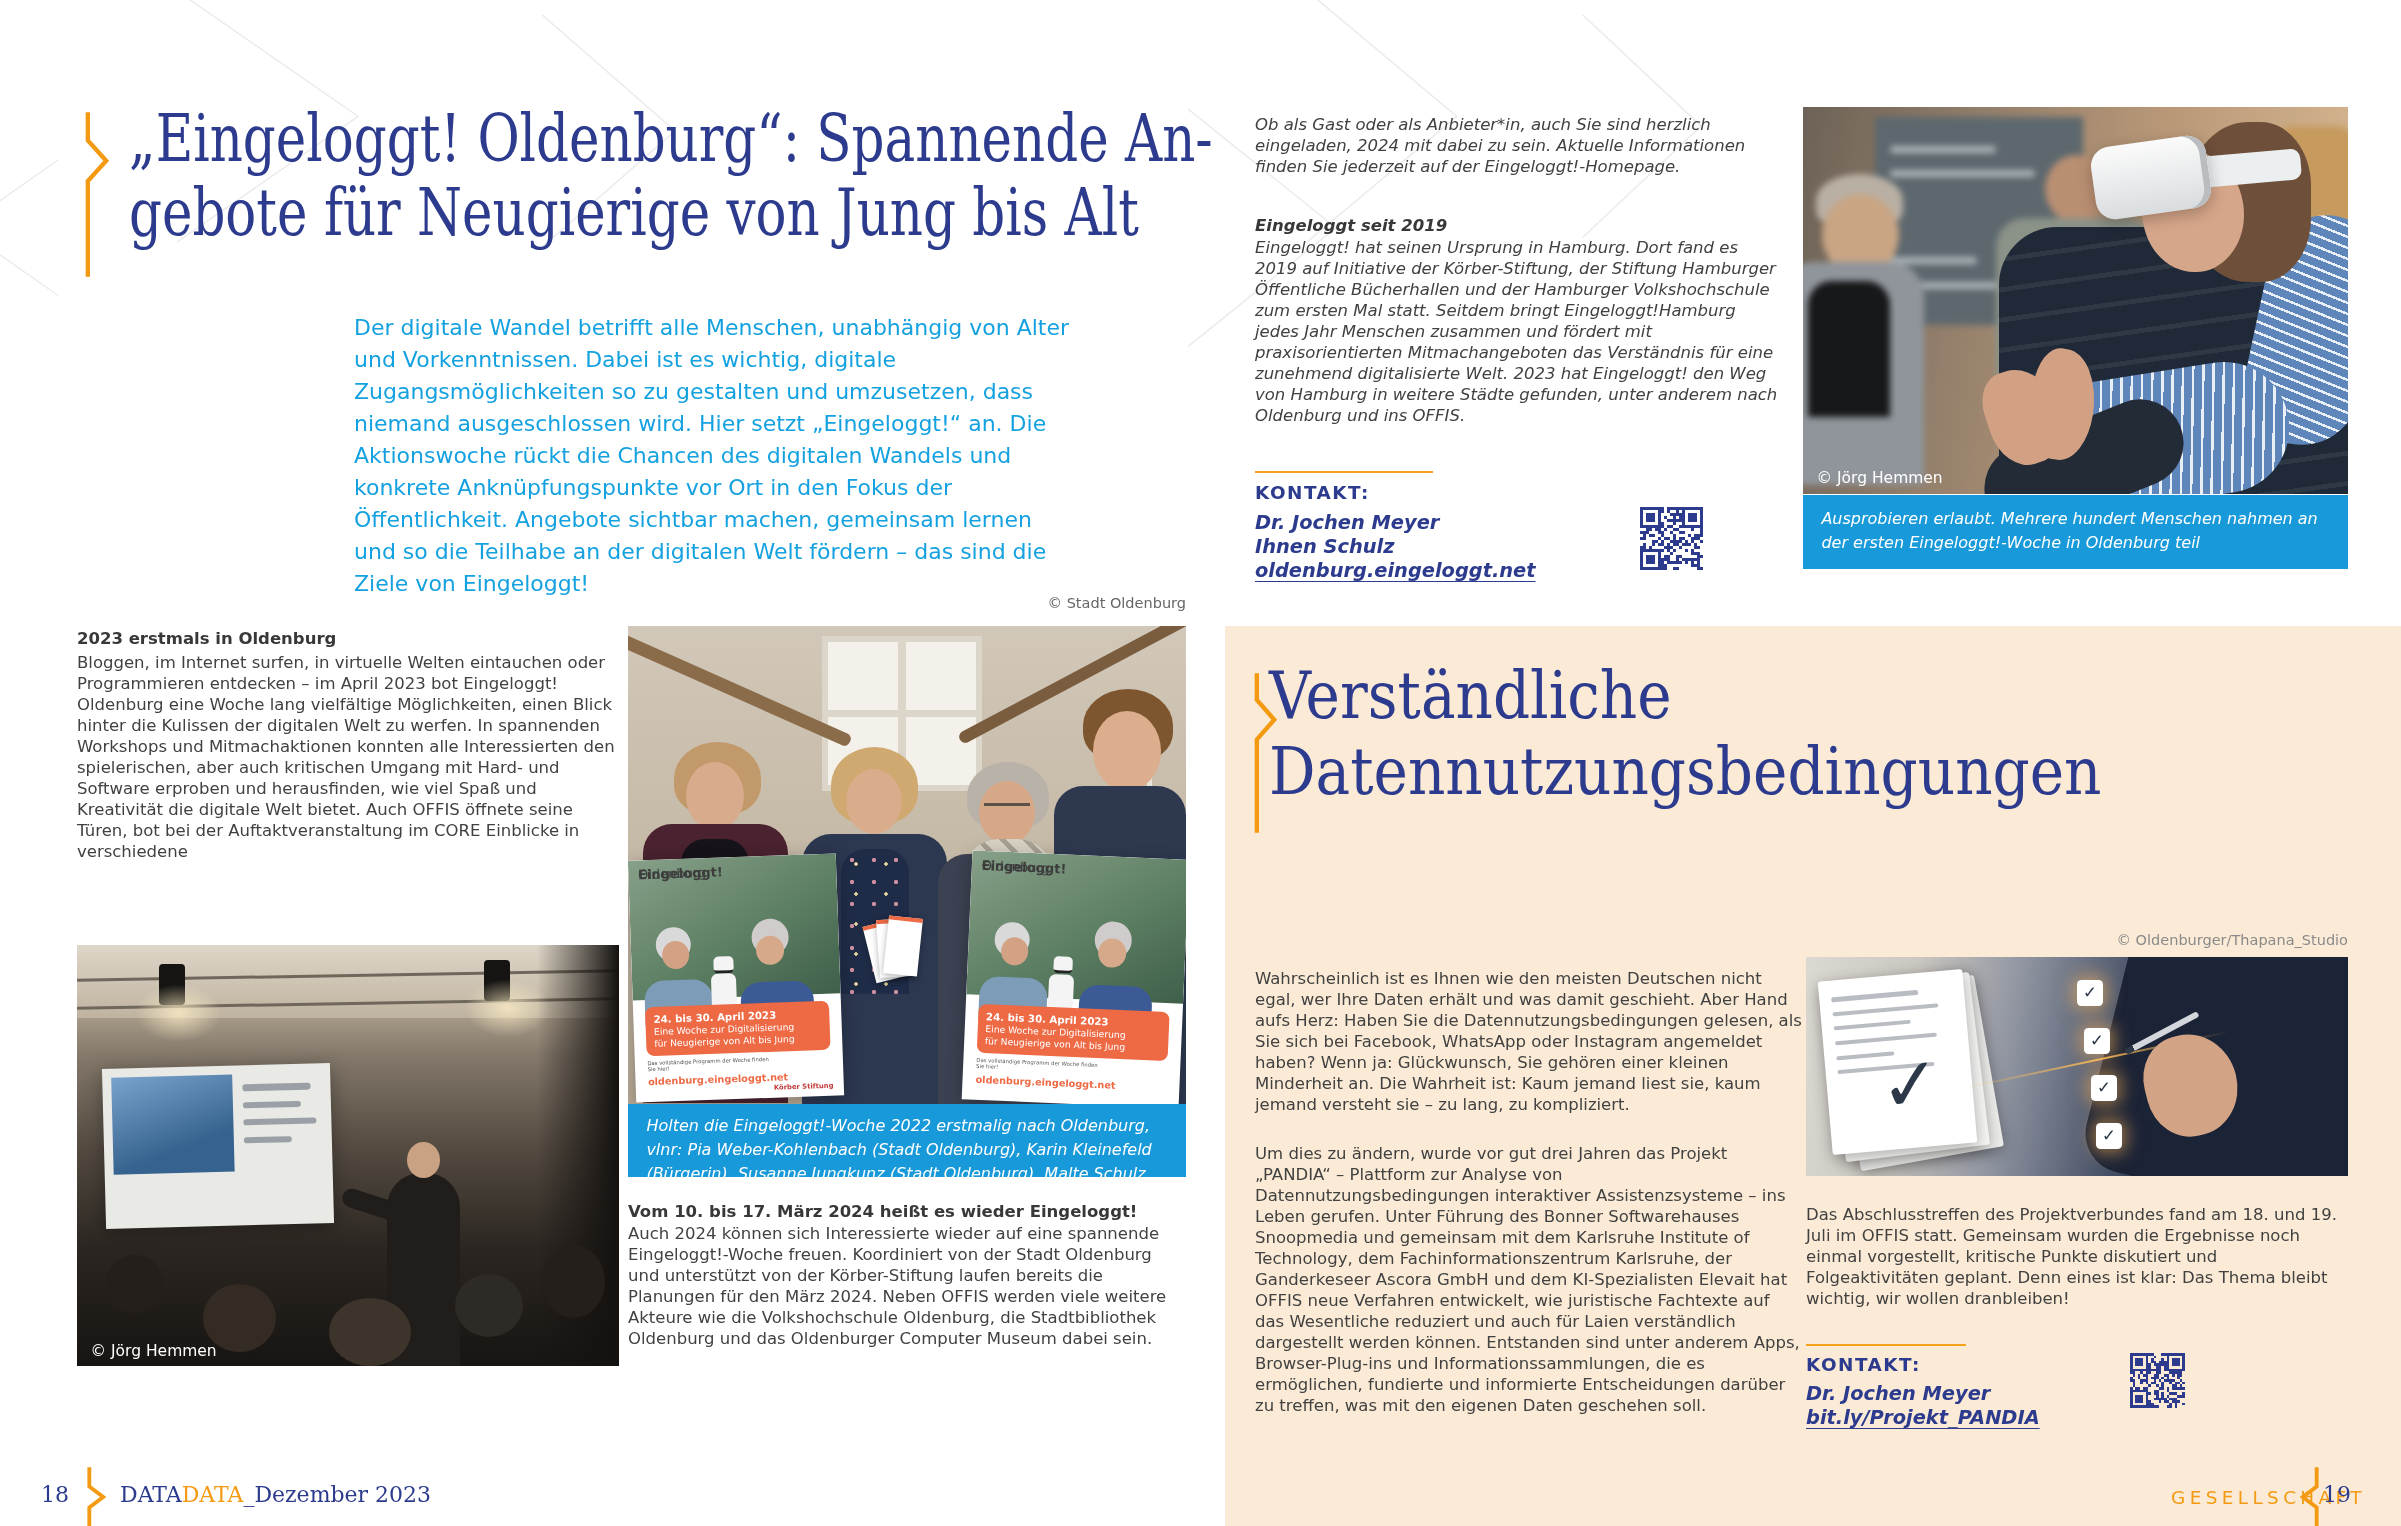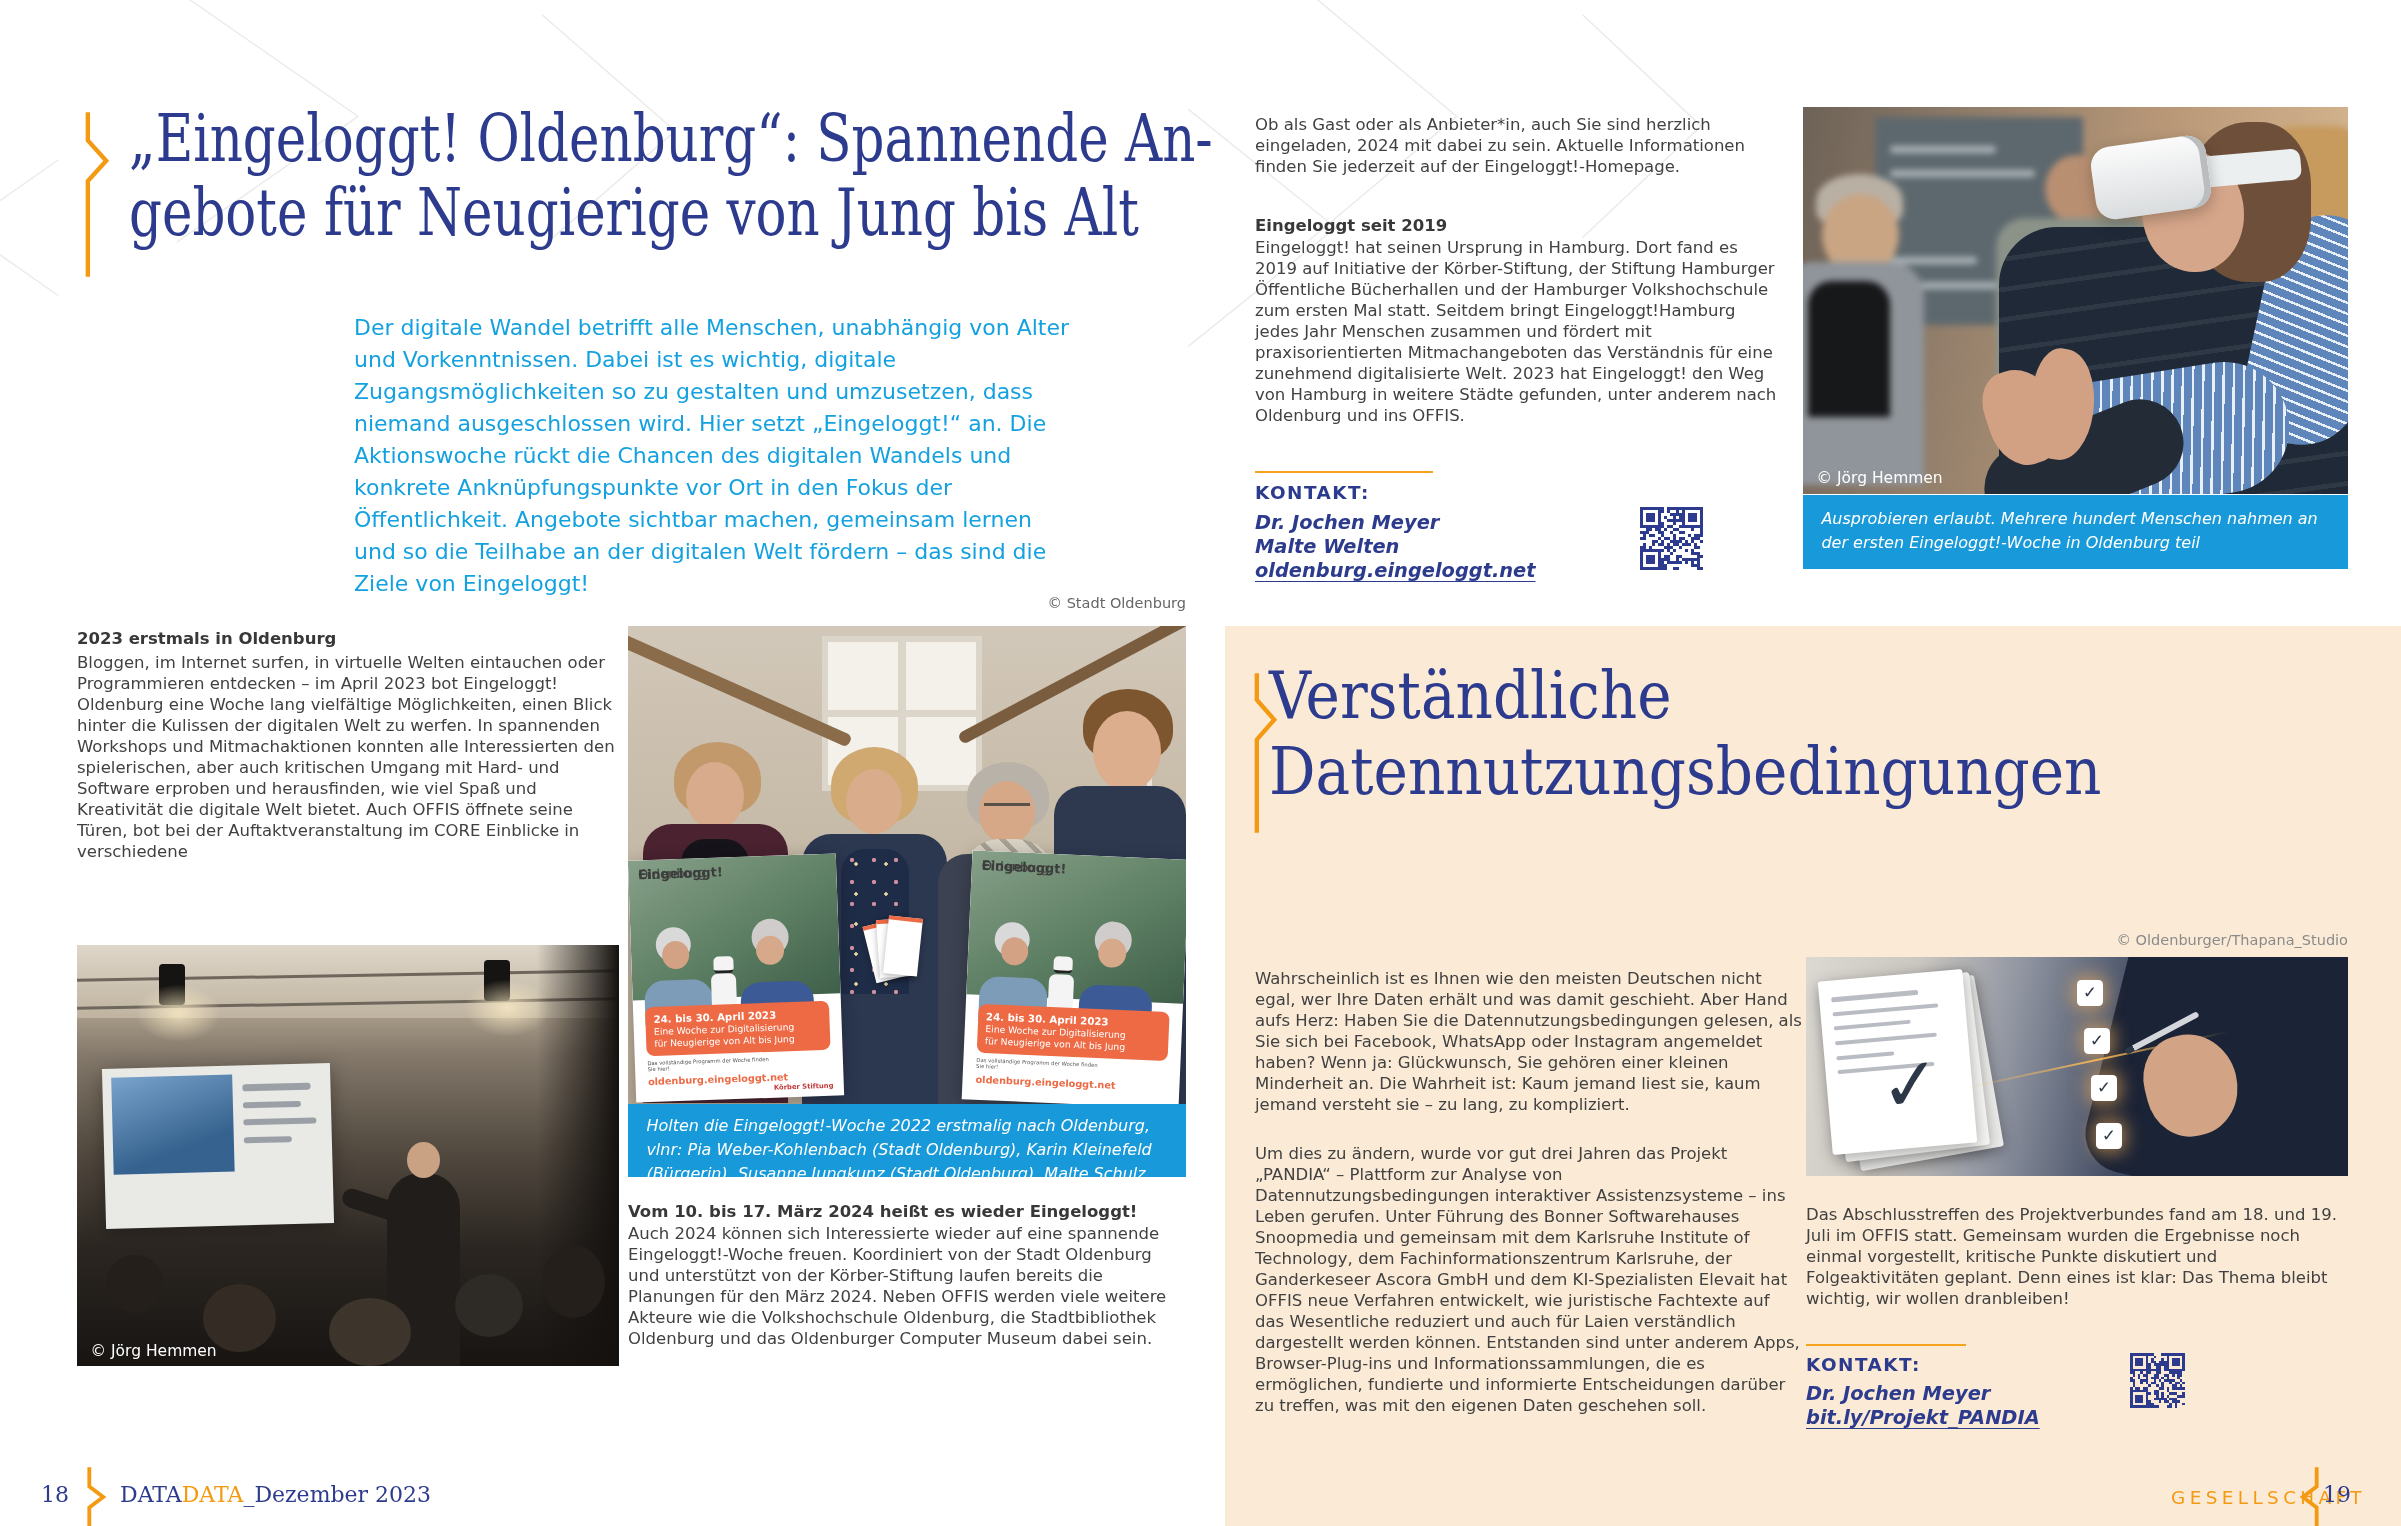--- a/index.html
+++ b/index.html
@@ -264,31 +264,31 @@
       <div class="p-url">oldenburg.eingeloggt.net</div>
     </div>
   </div>
   <div class="abs cap" style="left:628px;top:1104px;width:558px;height:73px;padding-top:9.7px;">Holten die Eingeloggt!-Woche 2022 erstmalig nach Oldenburg, vlnr: Pia Weber-Kohlenbach (Stadt Oldenburg), Karin Kleinefeld (Bürgerin), Susanne Jungkunz (Stadt Oldenburg), Malte Schulz (OFFIS)</div>
 
   <div class="abs bodytxt" style="left:628px;top:1201px;width:557px;">
     <div class="subhead">Vom 10. bis 17. März 2024 heißt es wieder Eingeloggt!</div>
     <p style="margin-top:1px;">Auch 2024 können sich Interessierte wieder auf eine spannende Eingeloggt!-Woche freuen. Koordiniert von der Stadt Oldenburg und unterstützt von der Körber-Stiftung laufen bereits die Planungen für den März 2024. Neben OFFIS werden viele weitere Akteure wie die Volkshochschule Oldenburg, die Stadtbibliothek Oldenburg und das Oldenburger Computer Museum dabei sein.</p>
   </div>
 
-  <div class="abs bodytxt" style="left:1255px;top:114px;width:523px;">
+  <div class="abs bodytxt" style="left:1255px;top:114px;width:523px;font-style:italic;">
     <p style="margin-bottom:38px;">Ob als Gast oder als Anbieter*in, auch Sie sind herzlich eingeladen, 2024 mit dabei zu sein. Aktuelle Informationen finden Sie jederzeit auf der Eingeloggt!-Homepage.</p>
     <div class="subhead">Eingeloggt seit 2019</div>
     <p style="margin-top:1px;">Eingeloggt! hat seinen Ursprung in Hamburg. Dort fand es 2019 auf Initiative der Körber-Stiftung, der Stiftung Hamburger Öffentliche Bücherhallen und der Hamburger Volkshochschule zum ersten Mal statt. Seitdem bringt Eingeloggt!Hamburg jedes Jahr Menschen zusammen und fördert mit praxisorientierten Mitmachangeboten das Verständnis für eine zunehmend digitalisierte Welt. 2023 hat Eingeloggt! den Weg von Hamburg in weitere Städte gefunden, unter anderem nach Oldenburg und ins OFFIS.</p>
   </div>
 
   <div class="abs rule" style="left:1255px;top:471px;width:178px;"></div>
   <div class="abs" style="left:1255px;top:482px;width:368px;">
     <div class="kontakt-label" style="margin-bottom:7.7px;">KONTAKT:</div>
     <div class="kontakt-name">Dr. Jochen Meyer</div>
-    <div class="kontakt-name">Malte Welten</div>
+    <div class="kontakt-name">Ihnen Schulz</div>
     <div class="kontakt-link" style="display:inline-block;">oldenburg.eingeloggt.net</div>
   </div>
   <div class="qr abs" style="left:1640px;top:507px;width:63px;height:63px;">
       <i style="grid-area: 1 / 1;"></i>
       <i style="grid-area: 1 / 2;"></i>
       <i style="grid-area: 1 / 3;"></i>
       <i style="grid-area: 1 / 4;"></i>
       <i style="grid-area: 1 / 5;"></i>
       <i style="grid-area: 1 / 6;"></i>
       <i style="grid-area: 1 / 7;"></i>

